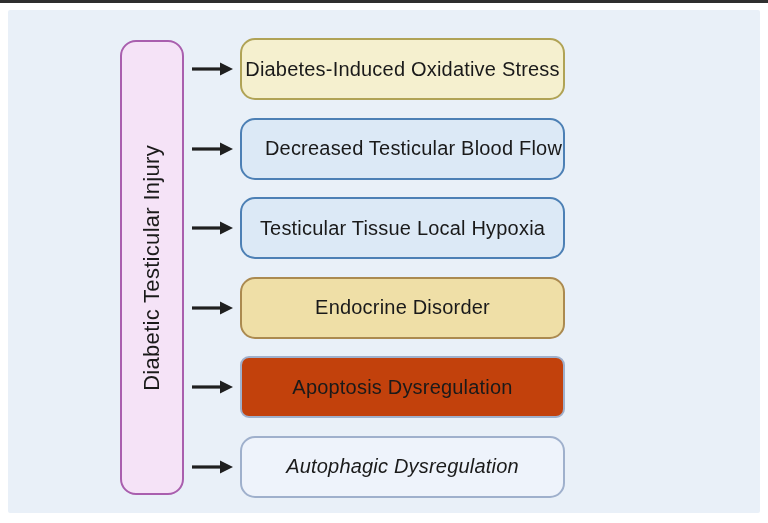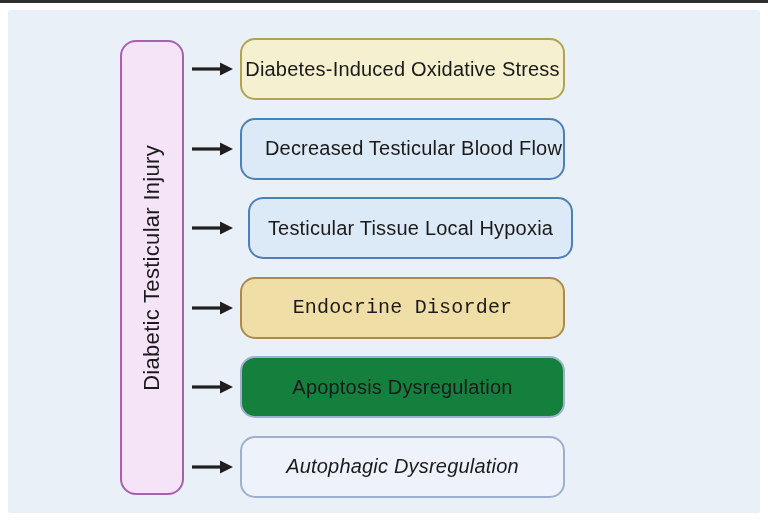--- a/index.html
+++ b/index.html
@@ -110,46 +110,46 @@
     <div class="row" style="color: rgb(31, 31, 31);">
       <svg class="arrow" width="41" height="16" viewBox="0 0 41 16">
         <line x1="0" y1="8" x2="30" y2="8" stroke="currentColor" stroke-width="3.2"></line>
         <polygon points="28,1.5 41,8 28,14.5" fill="currentColor"></polygon>
       </svg>
       <div class="node" style="background-color: rgb(220, 233, 246); border-color: rgb(77, 128, 181); padding-left: 22px;">
         <span class="node-label">Decreased Testicular Blood Flow</span>
       </div>
     </div>
 
-    <div class="row" style="color: rgb(31, 31, 31); gap: 8px;">
+    <div class="row" style="color: rgb(31, 31, 31);">
       <svg class="arrow" width="41" height="16" viewBox="0 0 41 16">
         <line x1="0" y1="8" x2="30" y2="8" stroke="currentColor" stroke-width="3.2"></line>
         <polygon points="28,1.5 41,8 28,14.5" fill="currentColor"></polygon>
       </svg>
       <div class="node" style="background-color: rgb(220, 233, 246); border-color: rgb(77, 128, 181);">
         <span class="node-label">Testicular Tissue Local Hypoxia</span>
       </div>
     </div>
 
     <div class="row" style="color: rgb(31, 31, 31);">
       <svg class="arrow" width="41" height="16" viewBox="0 0 41 16">
         <line x1="0" y1="8" x2="30" y2="8" stroke="currentColor" stroke-width="3.2"></line>
         <polygon points="28,1.5 41,8 28,14.5" fill="currentColor"></polygon>
       </svg>
-      <div class="node" style="background-color: rgb(239, 223, 167); border-color: rgb(171, 138, 80); font-family: Liberation Mono, monospace;">
+      <div class="node" style="background-color: rgb(239, 223, 167); border-color: rgb(171, 138, 80);">
         <span class="node-label">Endocrine Disorder</span>
       </div>
     </div>
 
     <div class="row" style="color: rgb(31, 31, 31);">
       <svg class="arrow" width="41" height="16" viewBox="0 0 41 16">
         <line x1="0" y1="8" x2="30" y2="8" stroke="currentColor" stroke-width="3.2"></line>
         <polygon points="28,1.5 41,8 28,14.5" fill="currentColor"></polygon>
       </svg>
-      <div class="node" style="background-color: #15803d; border-color: rgb(159, 176, 204);">
+      <div class="node" style="background-color: #c2410c; border-color: rgb(159, 176, 204); border-radius: 9px;">
         <span class="node-label">Apoptosis Dysregulation</span>
       </div>
     </div>
 
     <div class="row" style="color: rgb(31, 31, 31);">
       <svg class="arrow" width="41" height="16" viewBox="0 0 41 16">
         <line x1="0" y1="8" x2="30" y2="8" stroke="currentColor" stroke-width="3.2"></line>
         <polygon points="28,1.5 41,8 28,14.5" fill="currentColor"></polygon>
       </svg>
       <div class="node" style="background-color: rgb(238, 243, 251); border-color: rgb(159, 176, 204); font-style: italic;">

